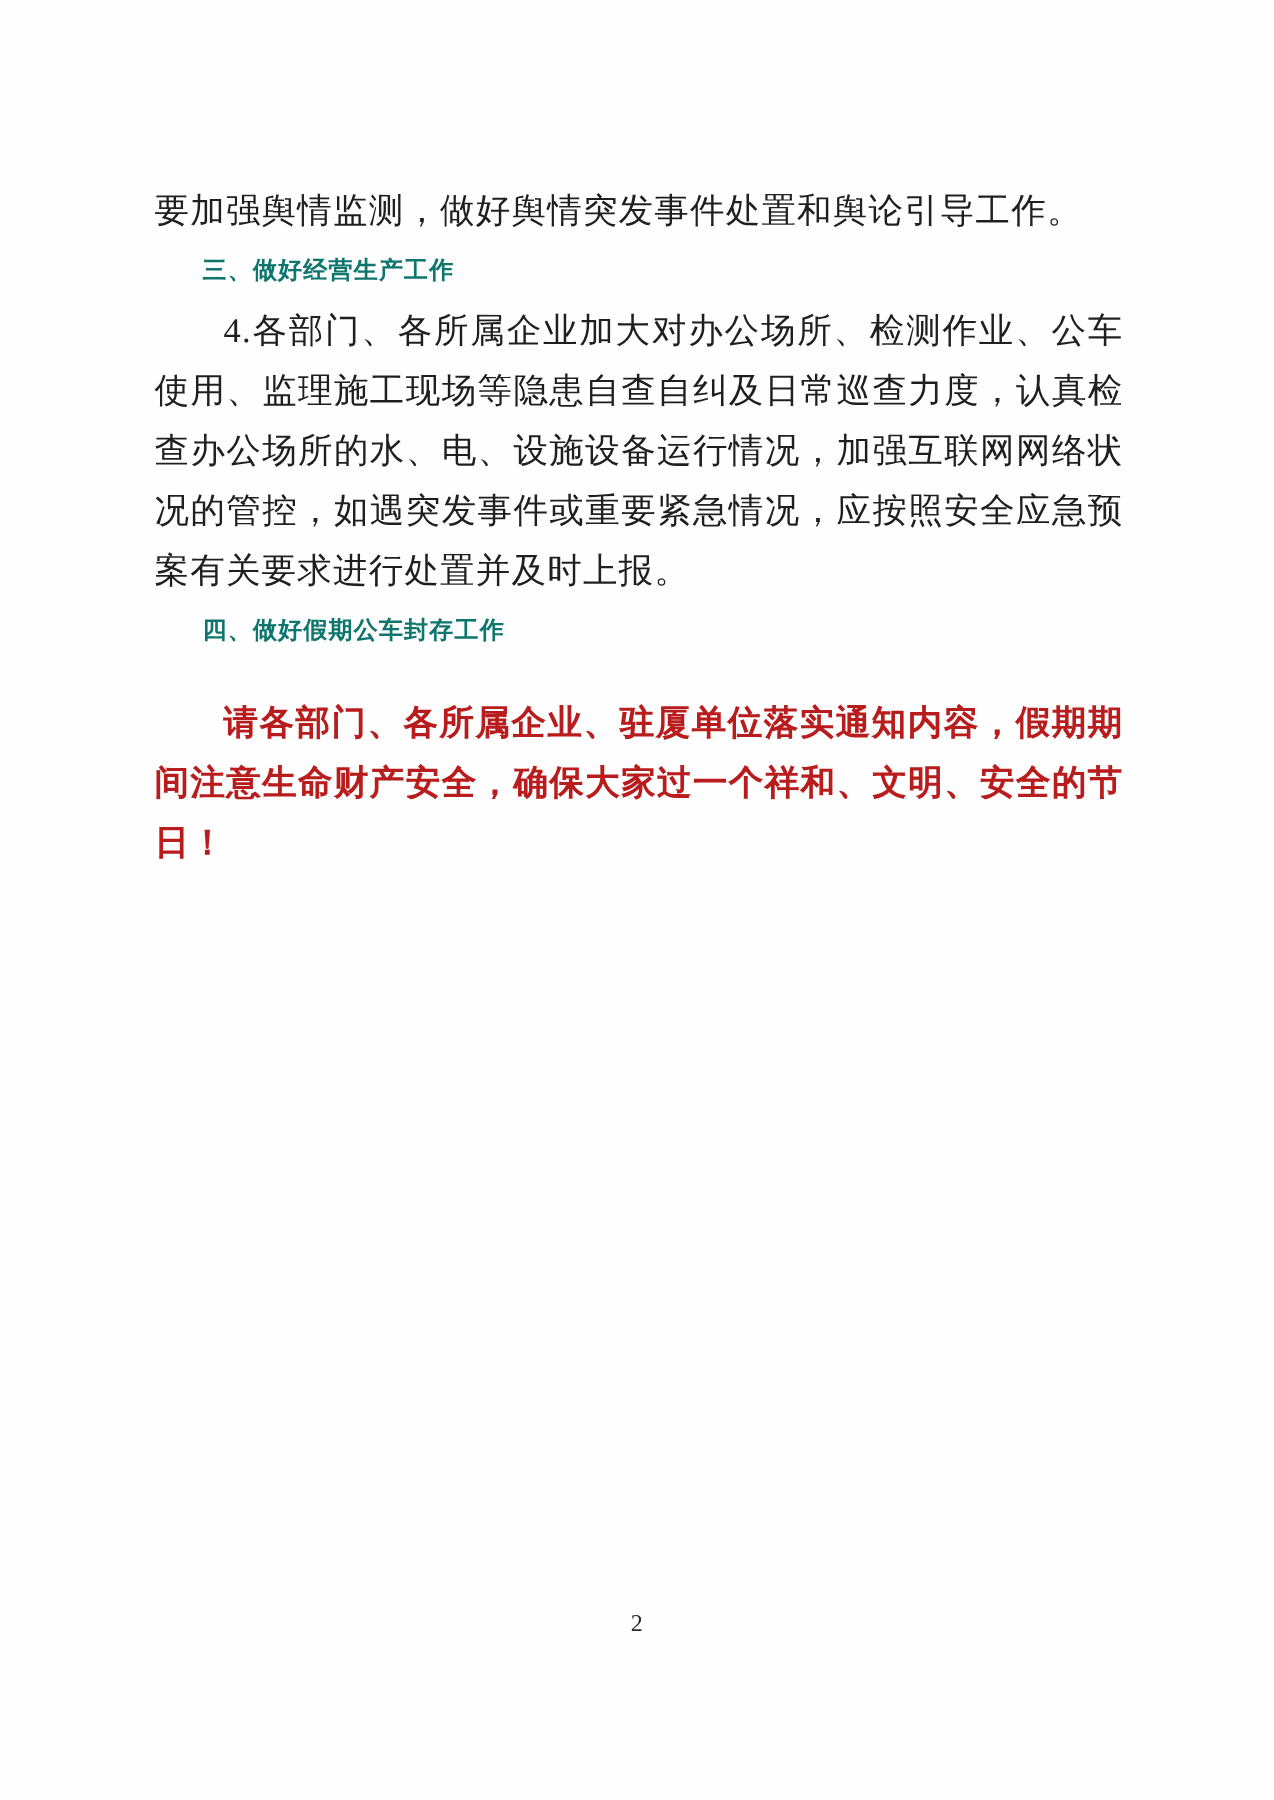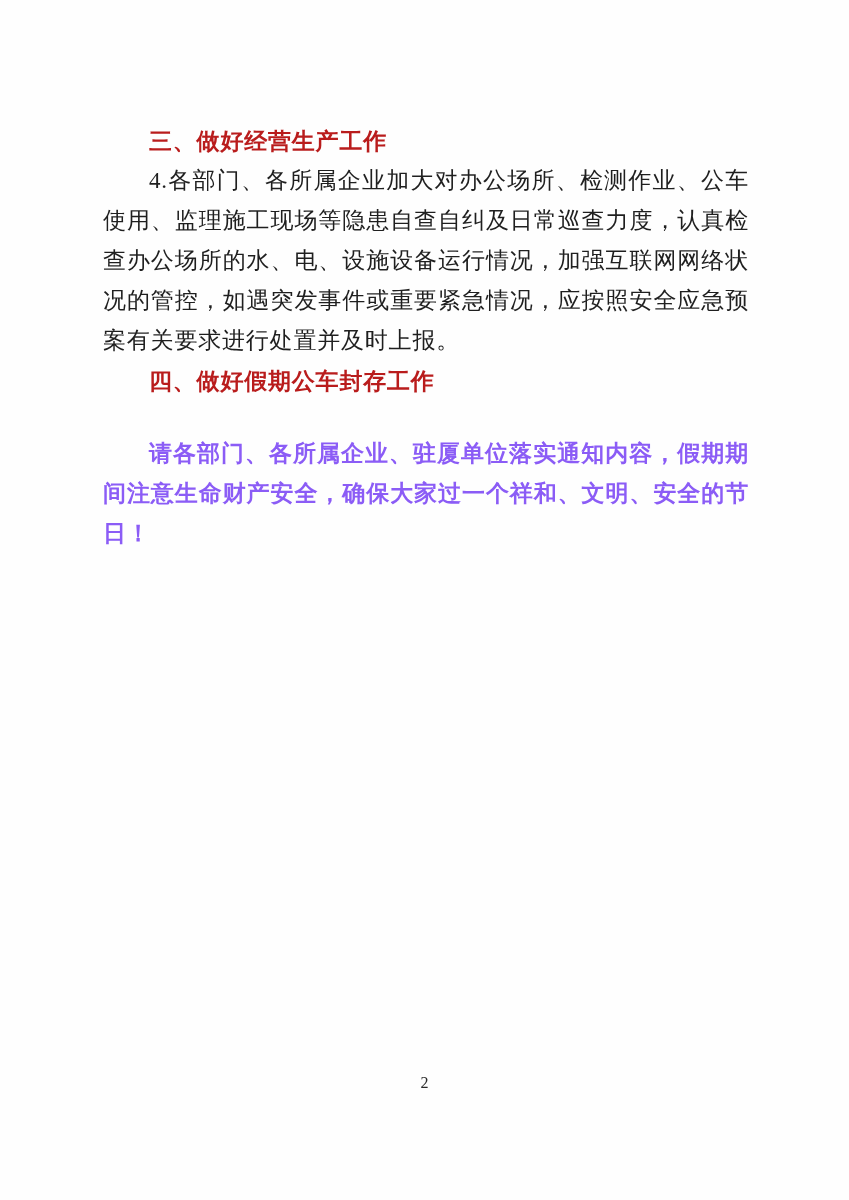--- a/index.html
+++ b/index.html
@@ -29,49 +29,50 @@
   }
   .content p {
     margin: 0;
     text-indent: 2em;
   }
   .content p.continuation {
     text-indent: 0;
   }
   .content h2.heading {
     margin: 0;
-    font-size: 23px;
+    font-size: 16px;
     line-height: 40px;
     text-indent: 2em;
     font-weight: 700;
     font-family: "Liberation Sans", sans-serif;
-    color: #b91c1c;
+    color: #0f766e;
   }
   .content p.closing {
-    margin-top: 32px;
+    margin-top: 20px;
     font-weight: 700;
     font-family: "Liberation Sans", sans-serif;
-    color: #8b5cf6;
+    color: #b91c1c;
   }
   .page-number {
     position: absolute;
     top: 1072px;
     left: 0;
     width: 100%;
     text-align: center;
     font-family: "Liberation Serif", serif;
     font-size: 16px;
     line-height: 22px;
     color: #2a2a2a;
   }
 </style>
 </head>
 <body>
 
 <div class="page">
   <div class="content">
+    <p class="continuation">要加强舆情监测，做好舆情突发事件处置和舆论引导工作。</p>
     <h2 class="heading">三、做好经营生产工作</h2>
     <p>4.各部门、各所属企业加大对办公场所、检测作业、公车使用、监理施工现场等隐患自查自纠及日常巡查力度，认真检查办公场所的水、电、设施设备运行情况，加强互联网网络状况的管控，如遇突发事件或重要紧急情况，应按照安全应急预案有关要求进行处置并及时上报。</p>
     <h2 class="heading">四、做好假期公车封存工作</h2>
     <p class="closing">请各部门、各所属企业、驻厦单位落实通知内容，假期期间注意生命财产安全，确保大家过一个祥和、文明、安全的节日！</p>
   </div>
   <div class="page-number">2</div>
 </div>
 
 </body></html>

